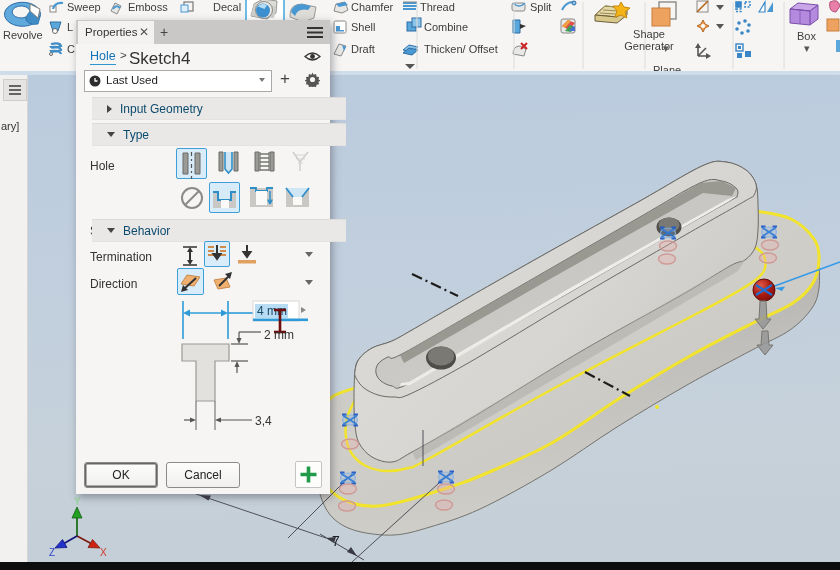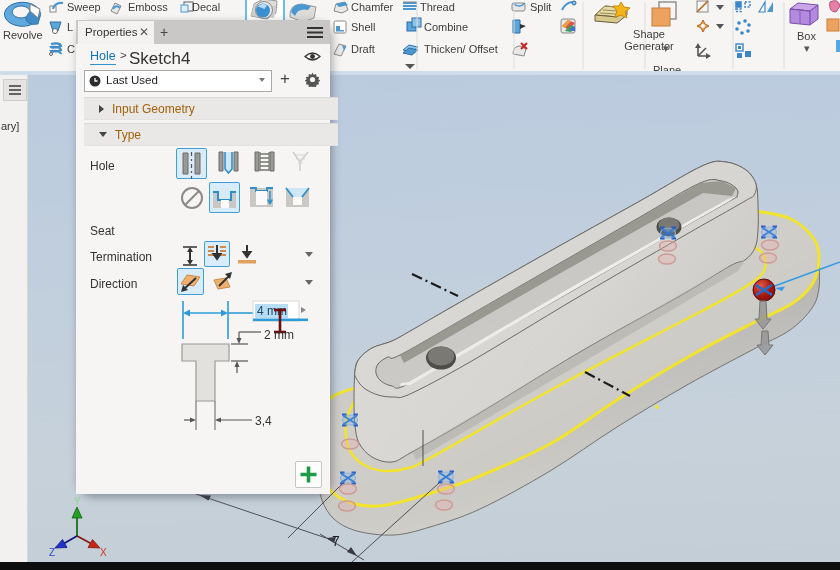--- a/index.html
+++ b/index.html
@@ -7,25 +7,25 @@
 .abs { position:absolute; }
 
 #ribbon { left:0; top:0; width:840px; height:75px; background:#f6f5f3; }
 #ribbon .lbl { position:absolute; font-size:11px; color:#3d3d3d; white-space:nowrap; }
 #ribbonband { left:0; top:71px; width:840px; height:4px; background:#cfdce9; }
 
 #vp { left:0; top:75px; width:840px; height:488px; background:linear-gradient(178deg,#bacbde 0%,#c2cfdd 45%,#c6d1da 75%,#c3ced7 100%); }
 #browser { left:0; top:75px; width:28px; height:488px; background:#f2f1ef; border-right:1px solid #d8d7d4; }
 #bottombar { left:0; top:562px; width:840px; height:8px; background:#0d0d0d; }
 
-#panel { left:76px; top:20px; width:254px; height:474px; background:#f4f3f1; box-shadow:2px 3px 8px rgba(60,60,70,0.45); font-size:12px; color:#2d2d2d;border-radius:16px; }
+#panel { left:76px; top:20px; width:254px; height:474px; background:#f4f3f1; box-shadow:2px 3px 8px rgba(60,60,70,0.45); font-size:12px; color:#2d2d2d; }
 #ptitle { position:absolute; left:0; top:0; width:100%; height:24px; background:#c9c8c6; }
 #ptab { position:absolute; left:2px; top:1px; width:76px; height:23px; background:#f3f2f0; }
 #pbody { position:absolute; left:0; top:24px; width:100%; height:450px; background:#f6f5f3; }
-.sect { position:absolute; left:8px; width:100%; height:23px; background:#e9e8e6; border-top:1px solid #dcdbd8; border-bottom:1px solid #e4e2e0; line-height:23px; padding-left:15px; color:#a16207; }
+.sect { position:absolute; left:16px; width:100%; height:23px; background:#e9e8e6; border-top:1px solid #dcdbd8; border-bottom:1px solid #e4e2e0; line-height:23px; padding-left:15px; color:#0c4a6e; }
 .sect .tri { display:inline-block; width:0; height:0; margin-right:8px; }
 .tri.right { border-left:5px solid #444; border-top:4px solid transparent; border-bottom:4px solid transparent; }
 .tri.down { border-top:5px solid #444; border-left:4px solid transparent; border-right:4px solid transparent; vertical-align:2px; }
 .rowlbl { position:absolute; left:14px; font-size:12px; color:#333; }
 .ibtn { position:absolute; width:31px; height:31px; border:1px solid transparent; border-radius:2px; }
 .ibtn.sel { background:#d9ecf9; border:1.5px solid #3fa0d9; }
 .dd { position:absolute; right:17px; width:0; height:0; border-top:5px solid #666; border-left:4px solid transparent; border-right:4px solid transparent; }
 .btn { position:absolute; height:26px; background:linear-gradient(#fdfdfc,#f0efed); border:1px solid #8b8a88; border-radius:3px; font-size:12px; color:#222; text-align:center; line-height:24px; }
 </style></head>
 <body>
@@ -205,21 +205,21 @@
           <line x1="733" y1="2" x2="733" y2="69"></line>
           <line x1="784" y1="2" x2="784" y2="69"></line>
           <line x1="514" y1="2" x2="514" y2="69"></line>
         </g>
     </svg>
     <div class="lbl" style="left:3px;top:29px;">Revolve</div>
     <div class="lbl" style="left:67px;top:1px;">Sweep</div>
     <div class="lbl" style="left:67px;top:21px;">L</div>
     <div class="lbl" style="left:67px;top:43px;">C</div>
     <div class="lbl" style="left:128px;top:1px;">Emboss</div>
-    <div class="lbl" style="left:192px;top:1px;">Decal</div>
+    <div class="lbl" style="left:213px;top:1px;">Decal</div>
     <div class="lbl" style="left:351px;top:1px;">Chamfer</div>
     <div class="lbl" style="left:351px;top:21px;">Shell</div>
     <div class="lbl" style="left:351px;top:43px;">Draft</div>
     <div class="lbl" style="left:420px;top:1px;">Thread</div>
     <div class="lbl" style="left:424px;top:21px;">Combine</div>
     <div class="lbl" style="left:424px;top:43px;">Thicken/ Offset</div>
     <div class="lbl" style="left:530px;top:1px;">Split</div>
     <div class="lbl" style="left:584px;top:28px;width:54px;text-align:center;margin-left:38px;">Shape<br>Generator</div>
     <div class="lbl" style="left:653px;top:29px;margin-top:35px;">Plane</div>
     <div class="lbl" style="left:663px;top:42px;color:#555;">▾</div>
@@ -423,20 +423,21 @@
       <path d="M4,4 h6 v3 h11 v-3 h6" fill="none" stroke="#2e8fc8" stroke-width="1.8"></path>
       <rect x="10" y="7" width="11" height="14" fill="#fbfaf9"></rect>
       <path d="M24,7 v13 m0,0 l-2.2,-4.5 m2.2,4.5 l2.2,-4.5" stroke="#2e8fc8" stroke-width="1.5" fill="none"></path>
     </svg>
     <svg class="abs" style="left:206px;top:164px" width="31" height="27">
       <path d="M4,4 h23 v19 h-23 z" fill="#c9c8c5"></path>
       <path d="M4,4 h23 l-7,9 h-9 z" fill="#cfe6f5"></path>
       <path d="M4,4 l7,9 M27,4 l-7,9" fill="none" stroke="#2e8fc8" stroke-width="1.8"></path>
       <rect x="11" y="13" width="9" height="8" fill="#fbfaf9"></rect>
     </svg>
+    <div class="sect" style="top:199px;"><span class="tri down"></span>Behavior</div>
 
     <div class="rowlbl" style="top:230px;">Termination</div>
     <svg class="abs" style="left:103px;top:225px" width="22" height="22">
       <path d="M4,2 h14 M4,20 h14" stroke="#333" stroke-width="1.6"></path>
       <path d="M11,4 v14" stroke="#333" stroke-width="2"></path>
       <path d="M11,2 l3,5 h-6 z M11,20 l3,-5 h-6 z" fill="#333"></path>
     </svg>
     <div class="ibtn sel" style="left:128px;top:221px;width:26px;height:26px;"></div>
     <svg class="abs" style="left:130px;top:223px" width="22" height="22">
       <path d="M2,4 h6 m-6,4 h6 m-6,4 h6 M14,4 h6 m-6,4 h6 m-6,4 h6" stroke="#d08a4a" stroke-width="1.8"></path>
@@ -499,20 +500,22 @@
       <line x1="139" y1="103" x2="139" y2="132" stroke="#7a7a77" stroke-width="1.2"></line>
 
       <g stroke="#555" stroke-width="1.2">
           <line x1="108" y1="122" x2="118" y2="122"></line>
           <line x1="141" y1="122" x2="176" y2="122"></line>
         </g>
       <path d="M120,122 l-6,-2.5 v5 z" fill="#555"></path>
       <path d="M139,122 l6,-2.5 v5 z" fill="#555"></path>
       <text x="179" y="127" font-size="12" fill="#333">3,4</text>
     </svg>
+    <div class="btn" style="left:8px;top:442px;width:74px;box-shadow:inset 0 0 0 1.5px #666;">OK</div>
+    <div class="btn" style="left:90px;top:442px;width:74px;">Cancel</div>
     <div class="abs" style="left:219px;top:441px;width:27px;height:27px;background:#fdfdfc;border:1px solid #c5c4c2;border-radius:2px;"></div>
     <svg class="abs" style="left:223px;top:445px" width="19" height="19">
         <path d="M9.5,1.5 v16 M1.5,9.5 h16" stroke="#1e9a48" stroke-width="3.6"></path>
       </svg>
   </div>
 
   <div id="bottombar" class="abs"></div>
 </div>
 
 </body></html>

